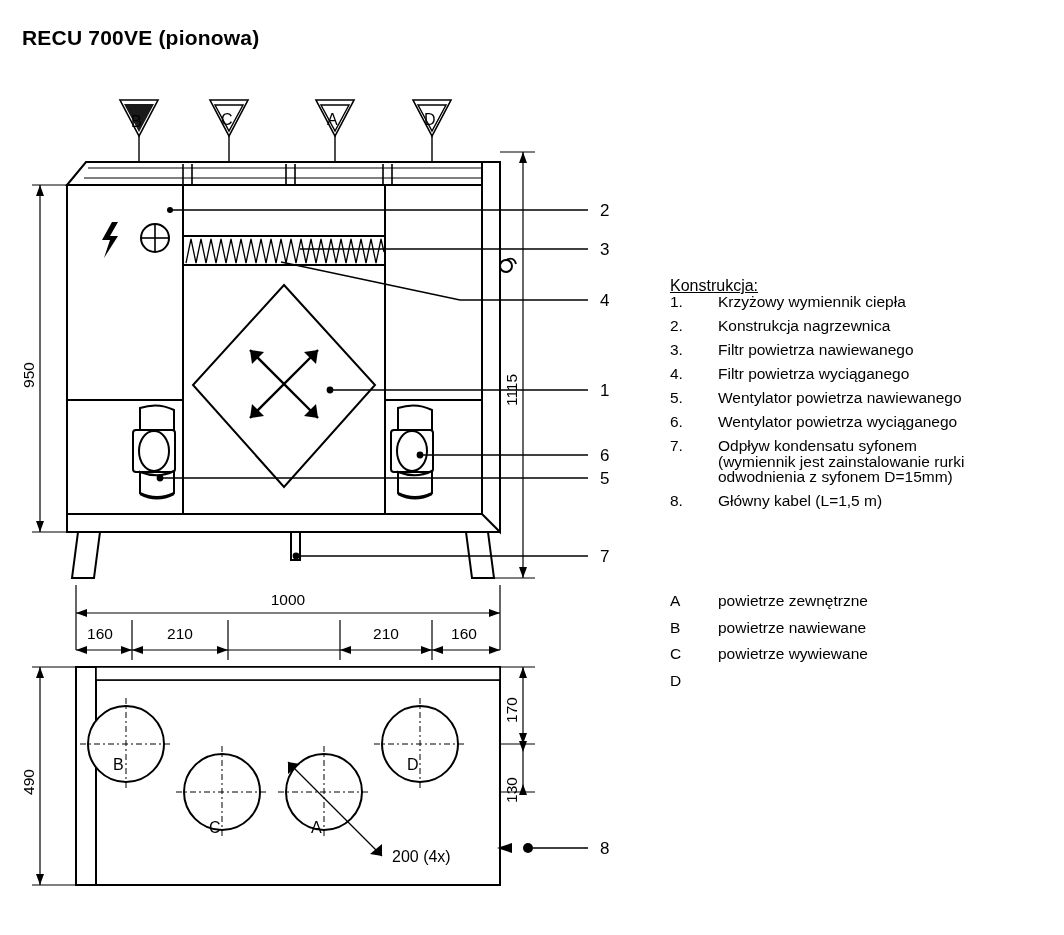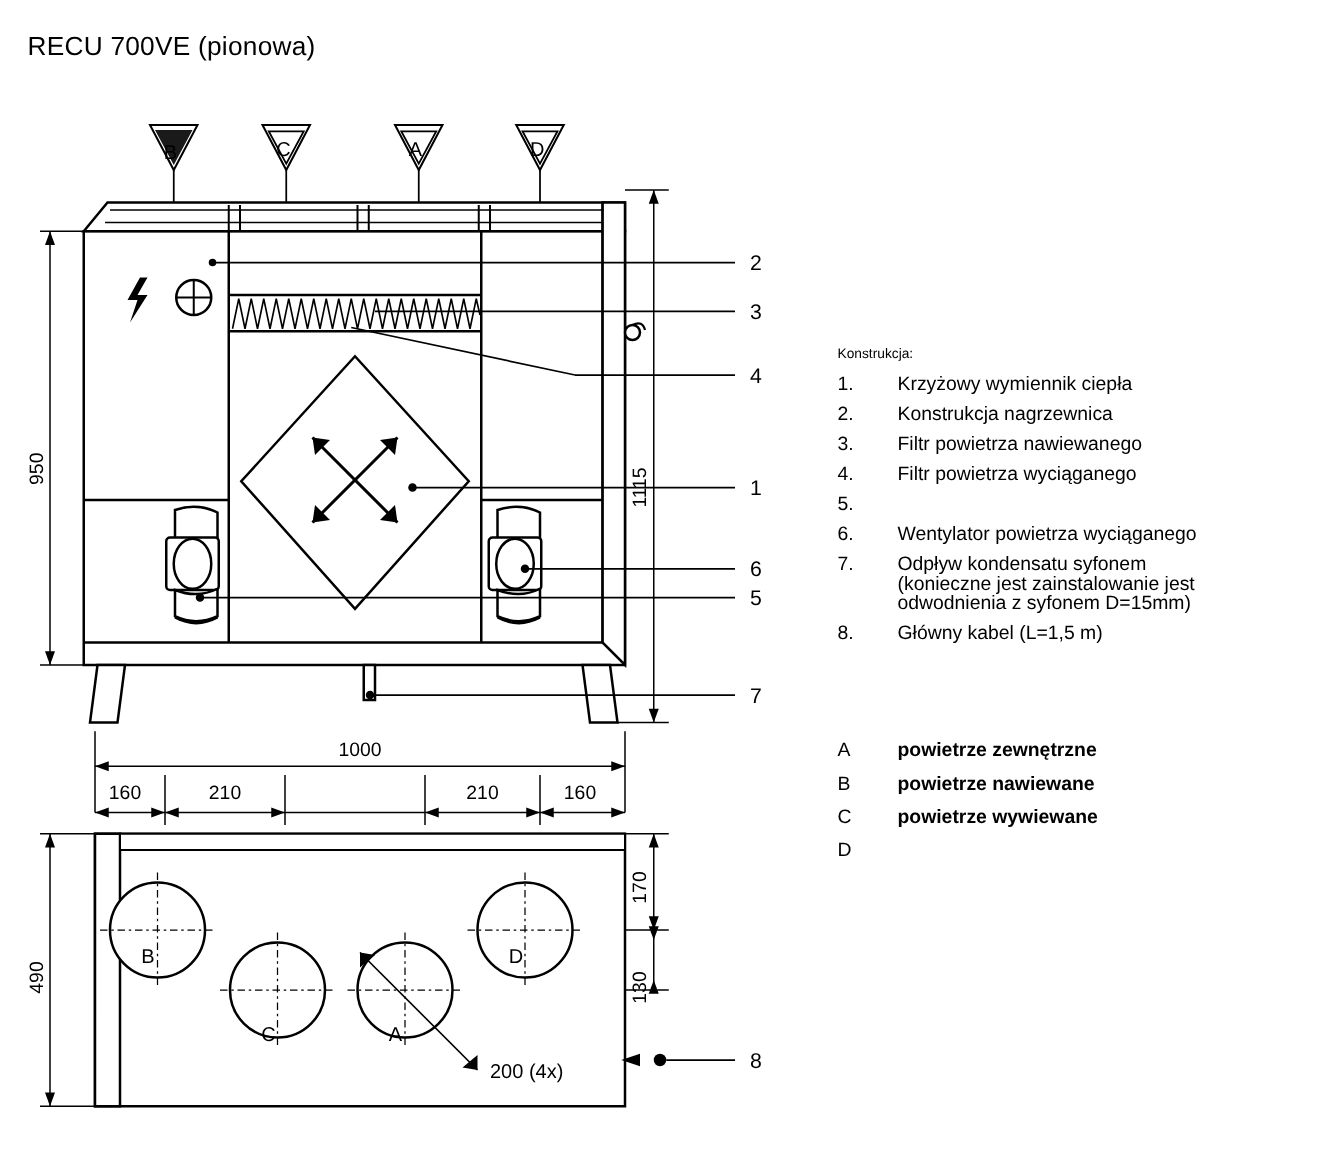--- a/index.html
+++ b/index.html
@@ -18,40 +18,40 @@
   #page {
     position: relative;
     width: 1064px;
     height: 935px;
   }
   #title {
     position: absolute;
     left: 22px;
     top: 26px;
     font-size: 21px;
-    font-weight: normal;
+    font-weight: bold;
     letter-spacing: 0.2px;
   }
   #drawing {
     position: absolute;
     left: 0;
     top: 0;
   }
   
   #legend {
     position: absolute;
     left: 670px;
     top: 278px;
     width: 385px;
     font-size: 15.5px;
     line-height: 1.0;
   }
   #legend .legend-title {
-    font-size: 11px;
-    margin-bottom: 11px;
+    font-size: 16px;
+    text-decoration: underline;
   }
   #legend .row {
     display: flex;
     margin-bottom: 8.5px;
     align-items: flex-start;
   }
   #legend .num {
     width: 48px;
     flex: 0 0 48px;
   }
@@ -71,21 +71,21 @@
   }
   #airflow .row {
     display: flex;
     margin-bottom: 11px;
     align-items: flex-start;
   }
   #airflow .num {
     width: 48px;
     flex: 0 0 48px;
   }
-  #airflow .txt { flex: 1 1 auto; font-weight: bold; }
+  #airflow .txt { flex: 1 1 auto; }
   svg text {
     font-family: "Liberation Sans", sans-serif;
     fill: #000000;
   }
 </style>
 </head>
 <body>
 
 <div id="page">
 
@@ -347,30 +347,31 @@
     <div class="row">
       <span class="num">3.</span>
       <span class="txt">Filtr powietrza nawiewanego</span>
     </div>
     <div class="row">
       <span class="num">4.</span>
       <span class="txt">Filtr powietrza wyciąganego</span>
     </div>
     <div class="row">
       <span class="num">5.</span>
+      <span class="txt">Wentylator powietrza nawiewanego</span>
     </div>
     <div class="row">
       <span class="num">6.</span>
       <span class="txt">Wentylator powietrza wyciąganego</span>
     </div>
     <div class="row">
       <span class="num">7.</span>
       <span class="txt">
         <span class="cont">Odpływ kondensatu syfonem</span>
-        <span class="cont">(konieczne jest zainstalowanie jest</span>
+        <span class="cont">(wymiennik jest zainstalowanie rurki</span>
         <span class="cont">odwodnienia z syfonem D=15mm)</span>
       </span>
     </div>
     <div class="row">
       <span class="num">8.</span>
       <span class="txt">Główny kabel (L=1,5 m)</span>
     </div>
   </div>
 
   <div id="airflow">

